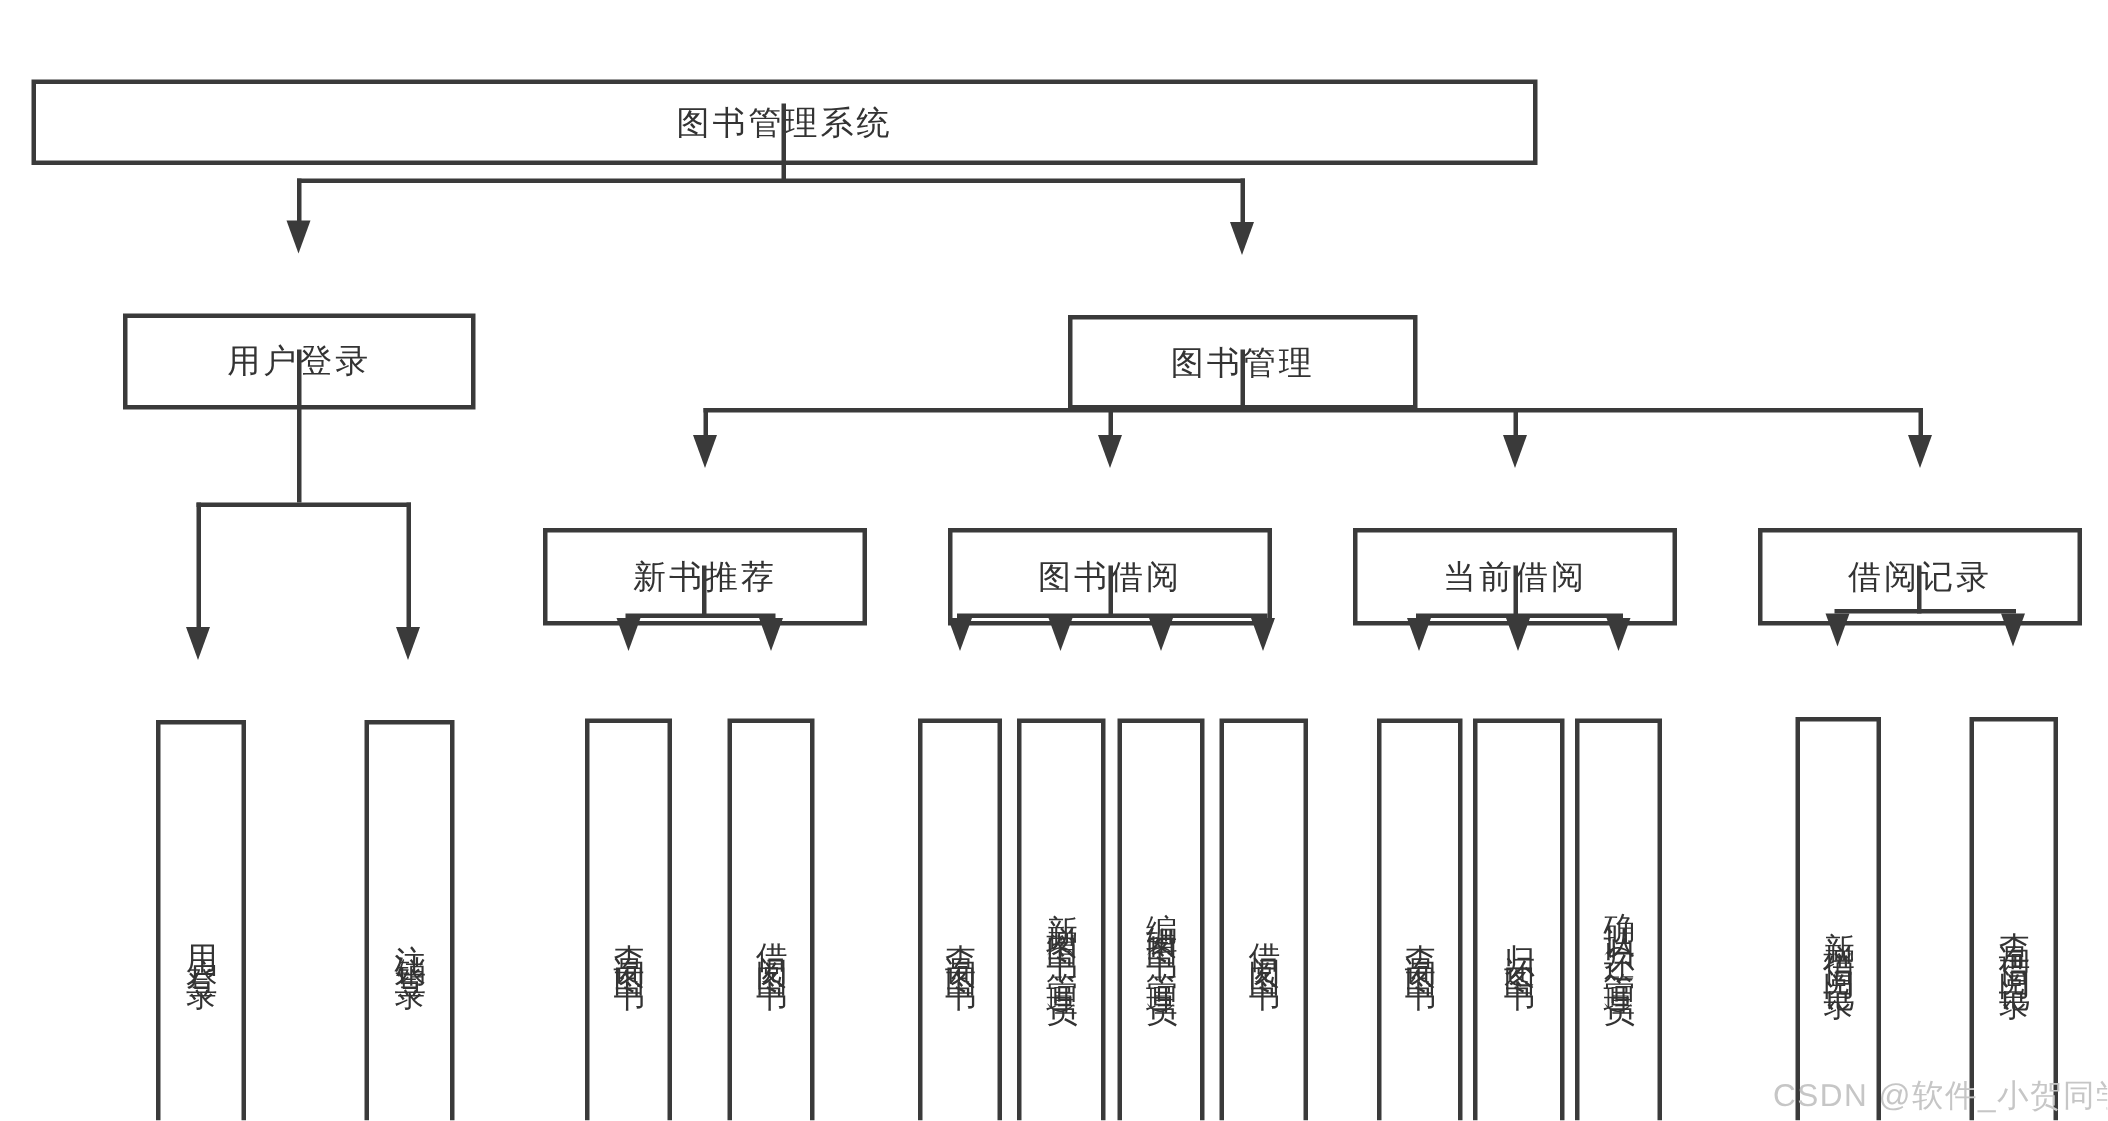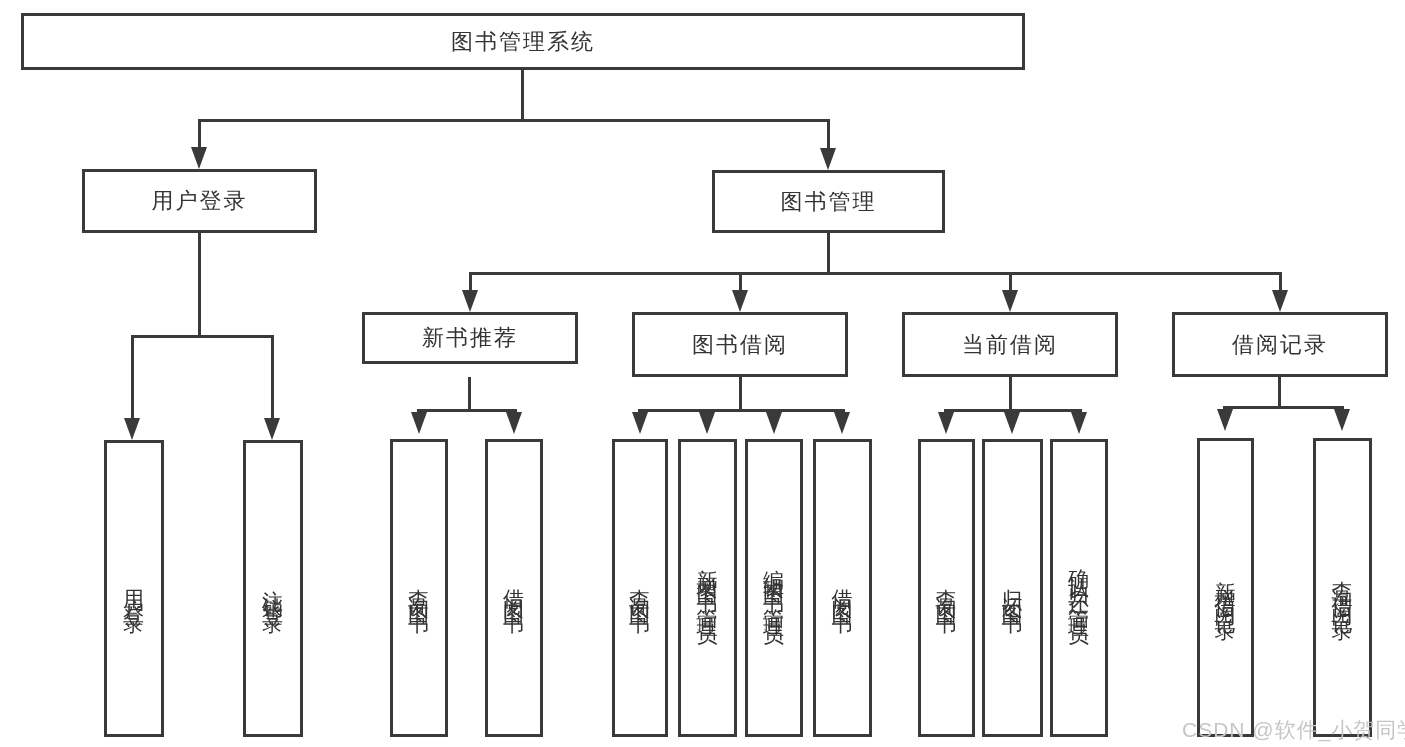--- a/index.html
+++ b/index.html
@@ -17,20 +17,21 @@
     overflow:hidden;
   }
   .node{
     position:absolute;
     box-sizing:border-box;
     border:3px solid var(--line);
     background:#ffffff;
     display:flex;
     align-items:center;
     justify-content:center;
+    margin-top:40px;
   }
   .hnode span{
     font-size:22px;
     letter-spacing:2px;
     white-space:nowrap;
   }
   .vnode span{
     writing-mode:vertical-rl;
     text-orientation:mixed;
     font-size:21px;
@@ -93,21 +94,21 @@
   <div class="hline" style="left:469px;top:272px;width:813px"></div>
   <div class="vline" style="left:469px;top:272px;height:20px"></div>
   <div class="arrow" style="left:462px;top:290px"></div>
   <div class="vline" style="left:739px;top:272px;height:20px"></div>
   <div class="arrow" style="left:732px;top:290px"></div>
   <div class="vline" style="left:1009px;top:272px;height:20px"></div>
   <div class="arrow" style="left:1002px;top:290px"></div>
   <div class="vline" style="left:1279px;top:272px;height:20px"></div>
   <div class="arrow" style="left:1272px;top:290px"></div>
 
-  <div class="node hnode" style="left:362px;top:312px;width:216px;height:52px">
+  <div class="node hnode" style="left:362px;top:312px;width:216px;height:65px">
     <span>新书推荐</span>
   </div>
   <div class="node hnode" style="left:902px;top:312px;width:216px;height:65px">
     <span>当前借阅</span>
   </div>
   <div class="node hnode" style="left:632px;top:312px;width:216px;height:65px">
     <span>图书借阅</span>
   </div>
   <div class="node hnode" style="left:1172px;top:312px;width:216px;height:65px">
     <span>借阅记录</span>

